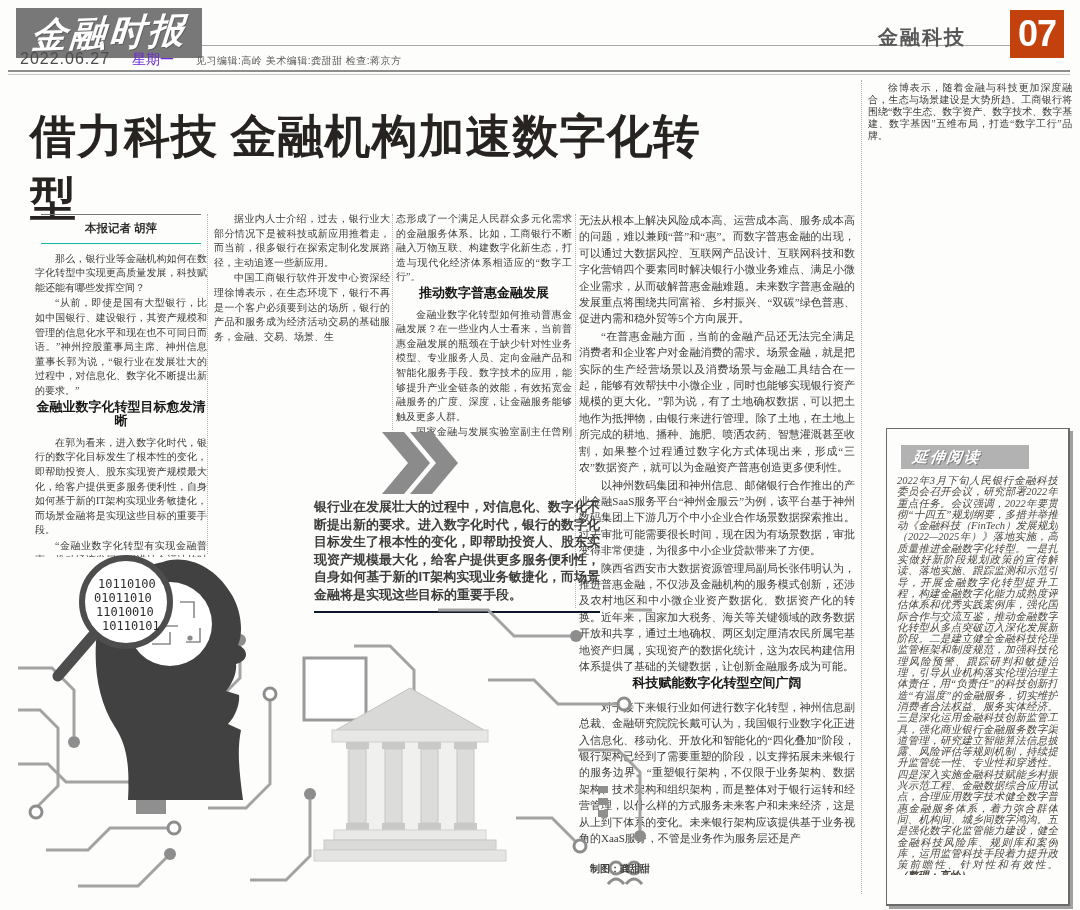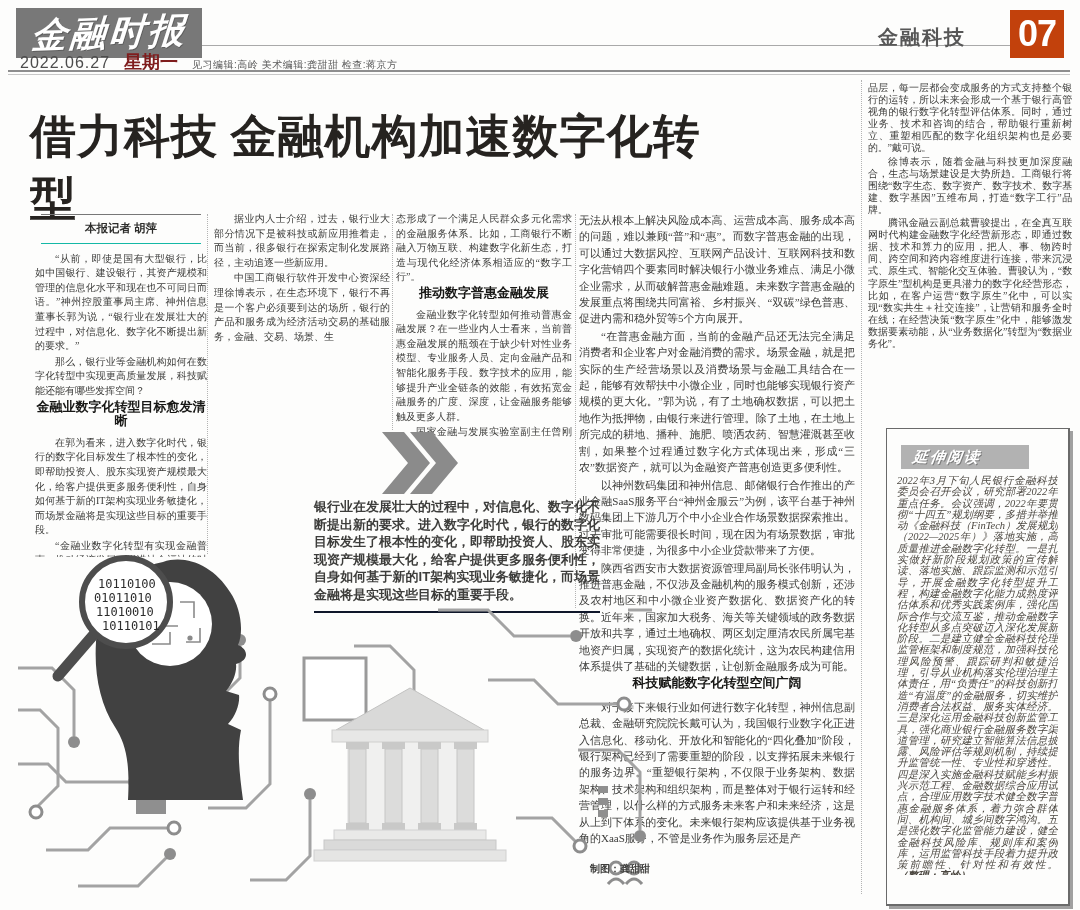--- a/index.html
+++ b/index.html
@@ -8,23 +8,23 @@
           font-family:"Liberation Serif","DejaVu Serif",serif; color:#3a3a38; }
 
   
   .masthead-box { position:absolute; left:16px; top:8px; width:186px; height:50px;
                   background:#787878; display:flex; align-items:center; justify-content:center; }
   .masthead-text { color:#ffffff; font-family:"DejaVu Serif","Liberation Serif",serif;
                    font-style:italic; font-weight:bold; font-size:36px; letter-spacing:3px;
                    transform:rotate(-2deg) skewX(-6deg); text-shadow:1px 1px 0 #5e5e5e; }
   .header-hairline { position:absolute; left:202px; top:45px; width:862px; height:1px; background:#a9a9a9; }
   .date-row { position:absolute; left:20px; top:50px; width:700px; height:22px;
-              display:flex; align-items:baseline; gap:14px; font-family:"Liberation Sans",sans-serif; }
+              display:flex; align-items:baseline; gap:22px; font-family:"Liberation Sans",sans-serif; }
   .date-text { font-size:16px; color:#4c4c4c; letter-spacing:1px; }
-  .weekday-text { font-size:18px; font-weight:bold; color:#7f1d1d; }
+  .weekday-text { font-size:14px; font-weight:normal; color:#6d28d9; }
   .credits-text { font-size:10px; color:#5a5a5a; letter-spacing:.5px; }
   .section-title { position:absolute; left:878px; top:24px; font-family:"Liberation Sans",sans-serif;
                    font-size:20px; font-weight:bold; color:#575757; letter-spacing:2px; }
   .pagenum-box { position:absolute; left:1010px; top:10px; width:54px; height:48px; background:#c2410c;
                  display:flex; align-items:center; justify-content:center; }
   .pagenum-text { color:#ffffff; font-family:"Liberation Sans",sans-serif; font-weight:bold;
                   font-size:36px; letter-spacing:-1px; }
   .rule-strong { position:absolute; left:8px; top:70px; width:1062px; height:2px; background:#8e8e8e; }
   .rule-thin   { position:absolute; left:8px; top:74px; width:1062px; height:1px; background:#c8c8c8; }
 
@@ -108,22 +108,22 @@
 
   <div class="vsep vsep-1"></div>
   <div class="vsep vsep-2"></div>
   <div class="vsep vsep-3"></div>
   <div class="vsep vsep-4"></div>
 
   <div class="col col-1">
     <div class="byline-wrap">
       <span class="byline-text">本报记者 胡萍</span>
     </div>
+    <p>那么，银行业等金融机构如何在数字化转型中实现更高质量发展，科技赋能还能有哪些发挥空间？</p>
     <p>“从前，即使是国有大型银行，比如中国银行、建设银行，其资产规模和管理的信息化水平和现在也不可同日而语。”神州控股董事局主席、神州信息董事长郭为说，“银行业在发展壮大的过程中，对信息化、数字化不断提出新的要求。”</p>
-    <p>那么，银行业等金融机构如何在数字化转型中实现更高质量发展，科技赋能还能有哪些发挥空间？</p>
     <p class="sec-head">金融业数字化转型目标愈发清晰</p>
     <p>在郭为看来，进入数字化时代，银行的数字化目标发生了根本性的变化，即帮助投资人、股东实现资产规模最大化，给客户提供更多服务便利性，自身如何基于新的IT架构实现业务敏捷化，而场景金融将是实现这些目标的重要手段。</p>
     <p>“金融业数字化转型有实现金融普惠、推动经济发展、增进社会福祉的时代要义。”</p>
   </div>
 
   <div class="col col-2">
     <p>据业内人士介绍，过去，银行业大部分情况下是被科技或新应用推着走，而当前，很多银行在探索定制化发展路径，主动追逐一些新应用。</p>
     <p>中国工商银行软件开发中心资深经理徐博表示，在生态环境下，银行不再是一个客户必须要到达的场所，银行的产品和服务成为经济活动交易的基础服务，金融、交易、场景、生</p>
   </div>
 
@@ -137,23 +137,21 @@
   <div class="col col-4">
     <p class="cont">无法从根本上解决风险成本高、运营成本高、服务成本高的问题，难以兼顾“普”和“惠”。而数字普惠金融的出现，可以通过大数据风控、互联网产品设计、互联网科技和数字化营销四个要素同时解决银行小微业务难点、满足小微企业需求，从而破解普惠金融难题。未来数字普惠金融的发展重点将围绕共同富裕、乡村振兴、“双碳”绿色普惠、促进内需和稳外贸等5个方向展开。</p>
     <p>“在普惠金融方面，当前的金融产品还无法完全满足消费者和企业客户对金融消费的需求。场景金融，就是把实际的生产经营场景以及消费场景与金融工具结合在一起，能够有效帮扶中小微企业，同时也能够实现银行资产规模的更大化。”郭为说，有了土地确权数据，可以把土地作为抵押物，由银行来进行管理。除了土地，在土地上所完成的耕地、播种、施肥、喷洒农药、智慧灌溉甚至收割，如果整个过程通过数字化方式体现出来，形成“三农”数据资产，就可以为金融资产普惠创造更多便利性。</p>
     <p>以神州数码集团和神州信息、邮储银行合作推出的产业金融SaaS服务平台“神州金服云”为例，该平台基于神州数码集团上下游几万个中小企业合作场景数据探索推出。过去审批可能需要很长时间，现在因为有场景数据，审批变得非常便捷，为很多中小企业贷款带来了方便。</p>
     <p>陕西省西安市大数据资源管理局副局长张伟明认为，推进普惠金融，不仅涉及金融机构的服务模式创新，还涉及农村地区和中小微企业资产数据化、数据资产化的转换。近年来，国家加大税务、海关等关键领域的政务数据开放和共享，通过土地确权、两区划定厘清农民所属宅基地资产归属，实现资产的数据化统计，这为农民构建信用体系提供了基础的关键数据，让创新金融服务成为可能。</p>
     <p class="sec-head">科技赋能数字化转型空间广阔</p>
     <p>对于接下来银行业如何进行数字化转型，神州信息副总裁、金融研究院院长戴可认为，我国银行业数字化正进入信息化、移动化、开放化和智能化的“四化叠加”阶段，银行架构已经到了需要重塑的阶段，以支撑拓展未来银行的服务边界。“重塑银行架构，不仅限于业务架构、数据架构、技术架构和组织架构，而是整体对于银行运转和经营管理，以什么样的方式服务未来客户和未来经济，这是从上到下体系的变化。未来银行架构应该提供基于业务视角的XaaS服务，不管是业务作为服务层还是产</p>
   </div>
 
   <div class="col col-5">
-    <p class="cont">品层，每一层都会变成服务的方式支持整个银行的运转，所以未来会形成一个基于银行高管视角的银行数字化转型评估体系。同时，通过业务、技术和咨询的结合，帮助银行重新树立、重塑相匹配的数字化组织架构也是必要的。”戴可说。</p>
     <p>徐博表示，随着金融与科技更加深度融合，生态与场景建设是大势所趋。工商银行将围绕“数字生态、数字资产、数字技术、数字基建、数字基因”五维布局，打造“数字工行”品牌。</p>
-    <p>腾讯金融云副总裁曹骏提出，在全真互联网时代构建金融数字化经营新形态，即通过数据、技术和算力的应用，把人、事、物跨时间、跨空间和跨内容维度进行连接，带来沉浸式、原生式、智能化交互体验。曹骏认为，“数字原生”型机构是更具潜力的数字化经营形态，比如，在客户运营“数字原生”化中，可以实现“数实共生＋社交连接”，让营销和服务全时在线；在经营决策“数字原生”化中，能够激发数据要素动能，从“业务数据化”转型为“数据业务化”。</p>
   </div>
 
   <div class="pullquote">
     <svg class="pq-chevron" width="76" height="62" viewBox="0 0 76 62">
       <polygon points="0,0 22,0 48,31 22,62 0,62 26,31" fill="#8b8b8b"></polygon>
       <polygon points="28,0 50,0 76,31 50,62 28,62 54,31" fill="#8b8b8b"></polygon>
     </svg>
     <div class="pq-text">银行业在发展壮大的过程中，对信息化、数字化不断提出新的要求。进入数字化时代，银行的数字化目标发生了根本性的变化，即帮助投资人、股东实现资产规模最大化，给客户提供更多服务便利性，自身如何基于新的IT架构实现业务敏捷化，而场景金融将是实现这些目标的重要手段。</div>
   </div>
 

